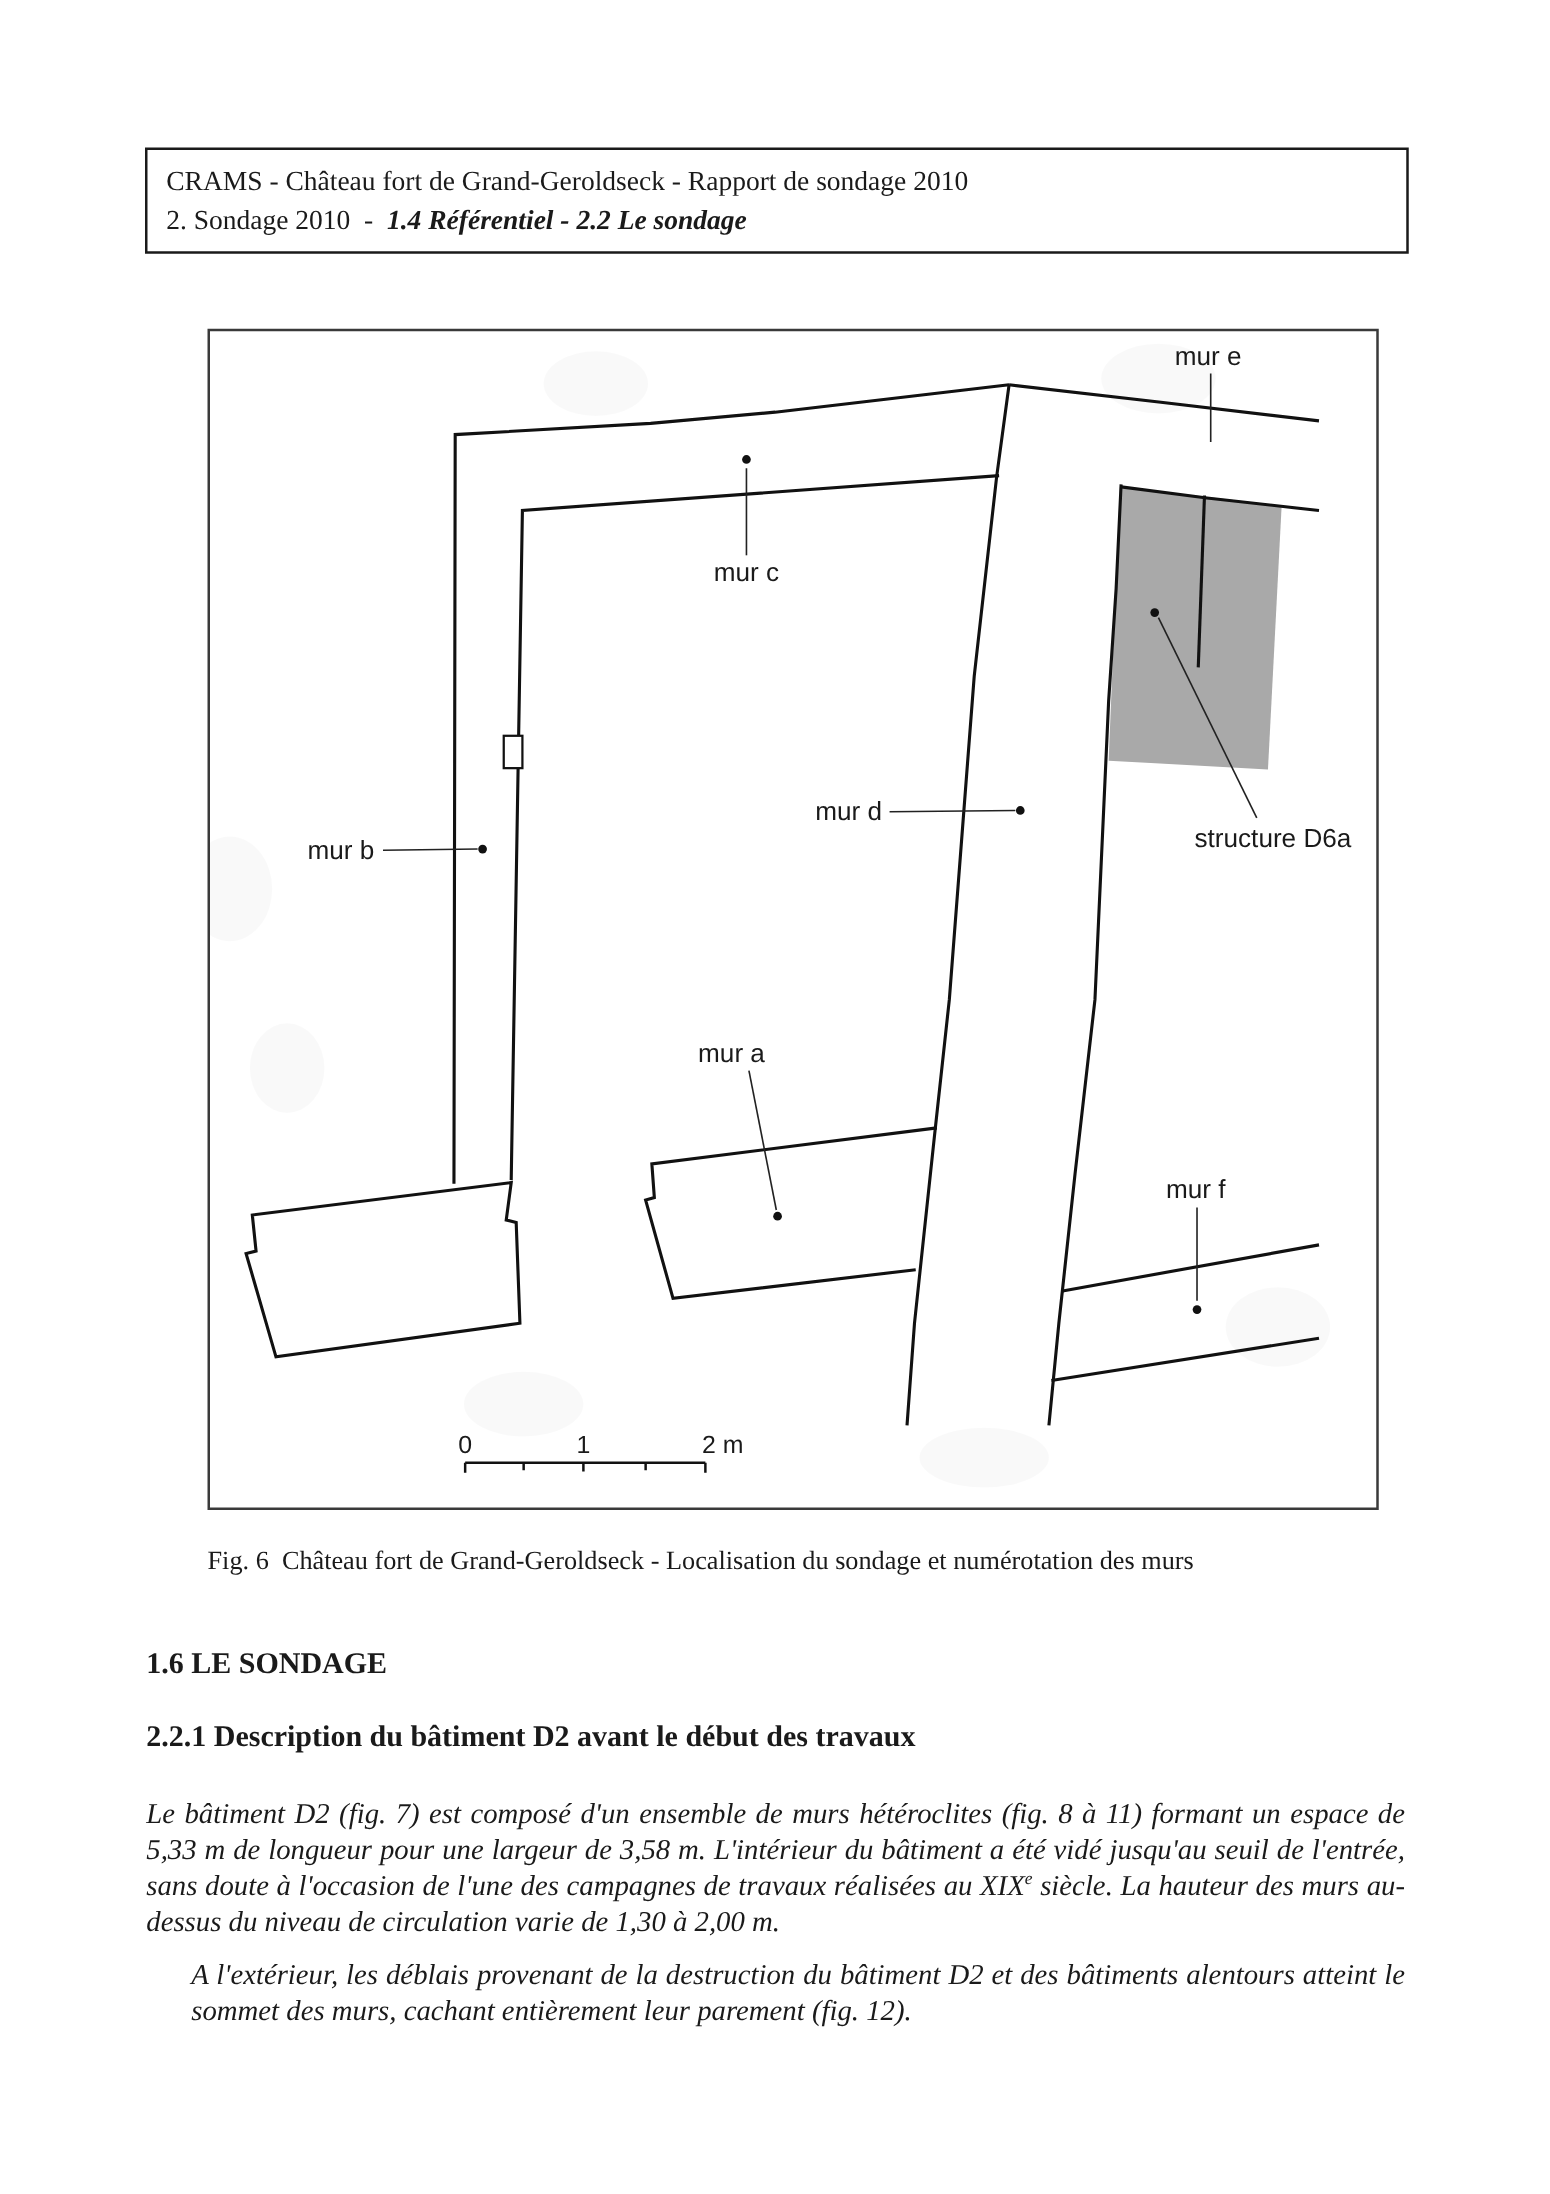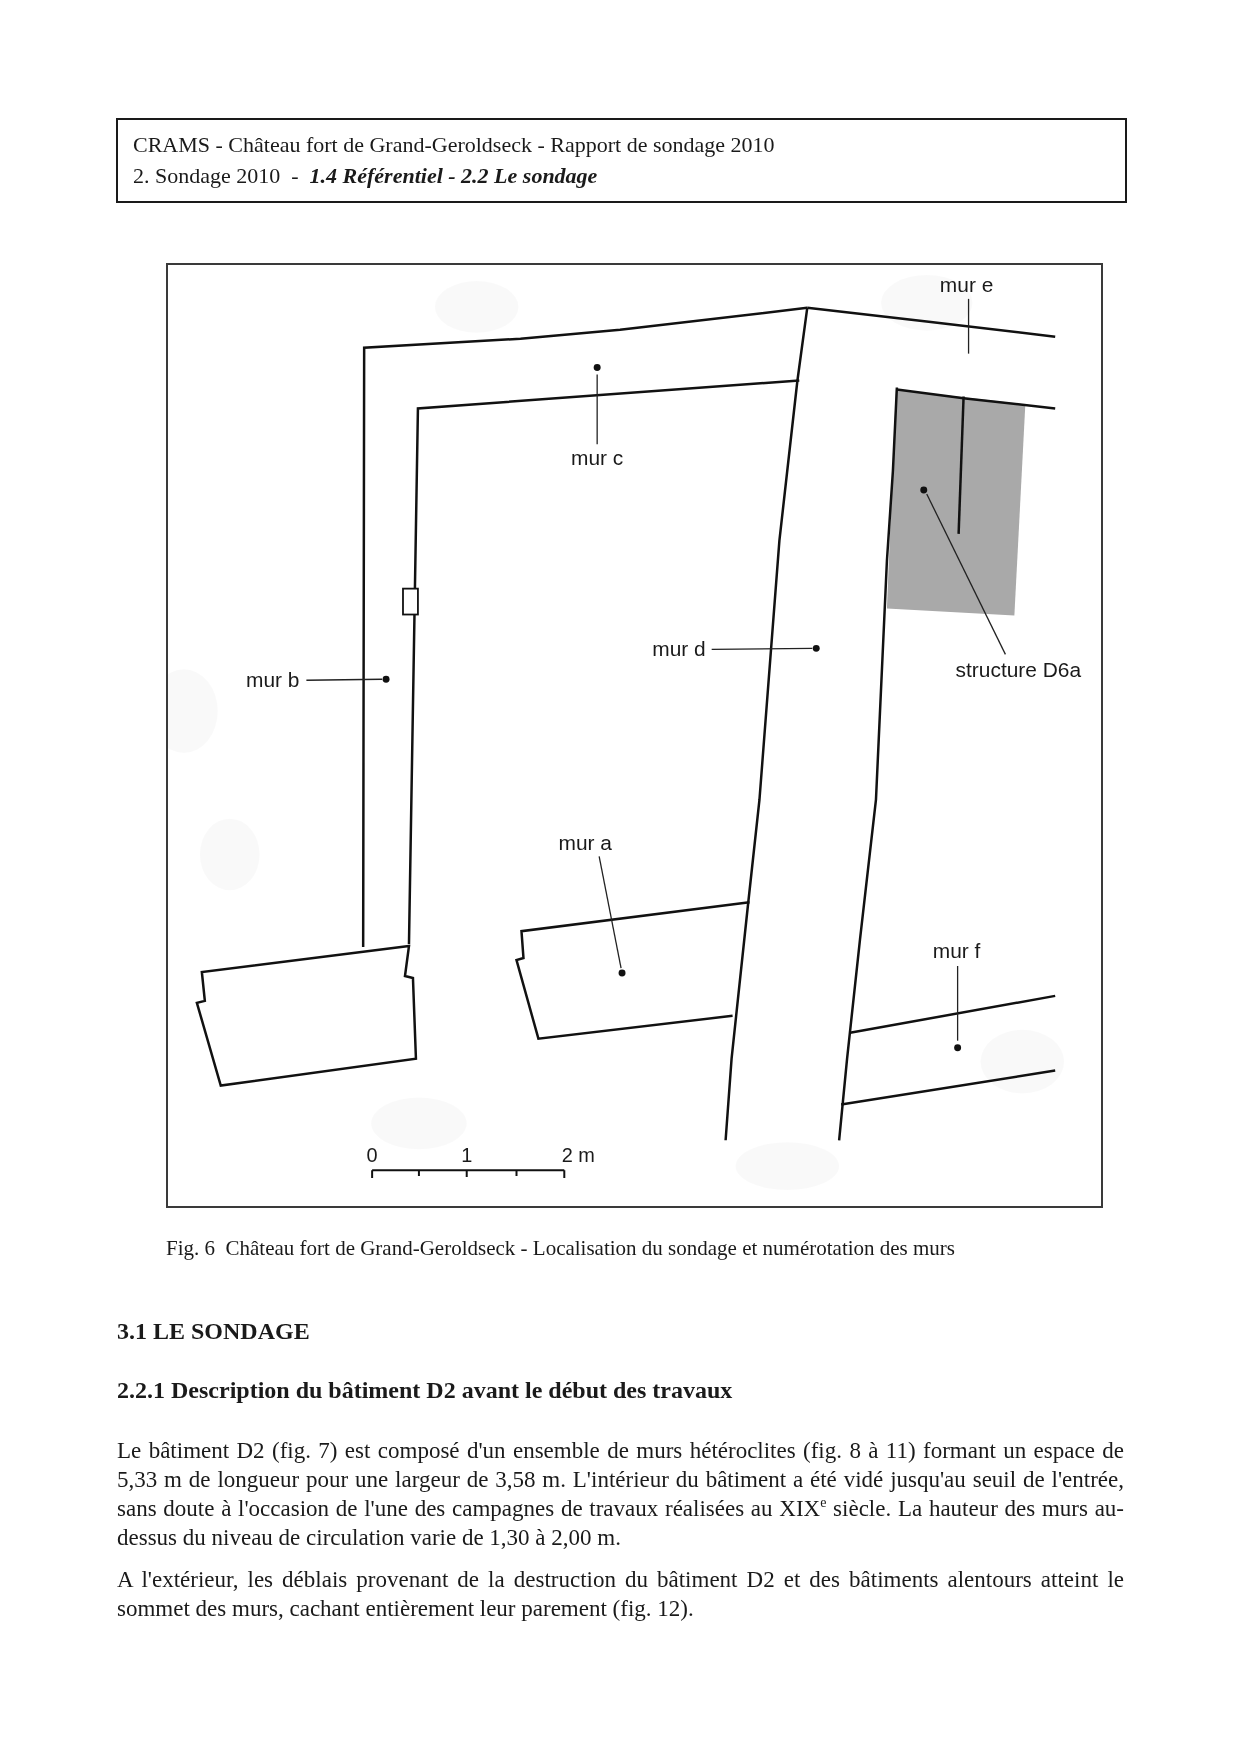--- a/index.html
+++ b/index.html
@@ -20,24 +20,24 @@
   }
   .figure-frame svg { display:block; width:100%; height:100%; }
   .fig-caption {
     position:absolute; left:166px; top:1236px; width:937px;
     text-align:left; font-size:21px; white-space:nowrap;
   }
   .h1 { position:absolute; left:117px; top:1318px; font-size:24px; font-weight:bold; }
   .h2 { position:absolute; left:117px; top:1377px; font-size:24px; font-weight:bold; }
   .body-text {
     position:absolute; left:117px; top:1436px; width:1007px;
-    font-size:23px; line-height:29px; text-align:justify;
+    font-size:23px; line-height:29px; text-align:justify;font-style:italic;
   }
   .body-text p { margin:0; }
-  .body-text p + p { margin-top:13px; }
+  .body-text p + p { margin-top:13px;margin-left:36px; }
   sup { font-size:14px; line-height:0; }
   
   .wall { fill:none; stroke:#111; stroke-width:2.5; stroke-linejoin:miter; }
   .wall-thin { fill:none; stroke:#111; stroke-width:2; }
   .leader { fill:none; stroke:#222; stroke-width:1.3; }
   .plan-label { font-family:"Liberation Sans", sans-serif; font-size:21px; fill:#1a1a1a; }
   .scale-num { font-family:"Liberation Sans", sans-serif; font-size:20px; fill:#1a1a1a; }
   .blob { fill:#000; opacity:0.025; }
 </style>
 </head>
@@ -113,21 +113,21 @@
         <path class="wall-thin" d="M205,909 L205,917 M252,909 M252,909 L252,915 M300,909 L300,916 M350,909 L350,915 M398,909 L398,917"></path>
         <text class="scale-num" x="205" y="901" text-anchor="middle">0</text>
         <text class="scale-num" x="300" y="901" text-anchor="middle">1</text>
         <text class="scale-num" x="412" y="901" text-anchor="middle">2 m</text>
       </g>
     </svg>
   </div>
 
   <div class="fig-caption">Fig. 6&nbsp; Château fort de Grand-Geroldseck - Localisation du sondage et numérotation des murs</div>
 
-  <div class="h1">3.1 LE SONDAGE</div>
+  <div class="h1">1.6 LE SONDAGE</div>
   <div class="h2">2.2.1 Description du bâtiment D2 avant le début des travaux</div>
 
   <div class="body-text">
     <p><span>Le bâtiment D2 (fig. 7) est composé d'un ensemble de murs hétéroclites (fig. 8 à 11) formant un espace de 5,33 m de longueur pour une largeur de 3,58 m. L'intérieur du bâtiment a été vidé jusqu'au seuil de l'entrée, sans doute à l'occasion de l'une des campagnes de travaux réalisées au XIX</span><sup>e</sup><span> siècle. La hauteur des murs au-dessus du niveau de circulation varie de 1,30 à 2,00 m.</span></p>
     <p>A l'extérieur, les déblais provenant de la destruction du bâtiment D2 et des bâtiments alentours atteint le sommet des murs, cachant entièrement leur parement (fig. 12).</p>
   </div>
 
 </div>
 
 </body></html>

